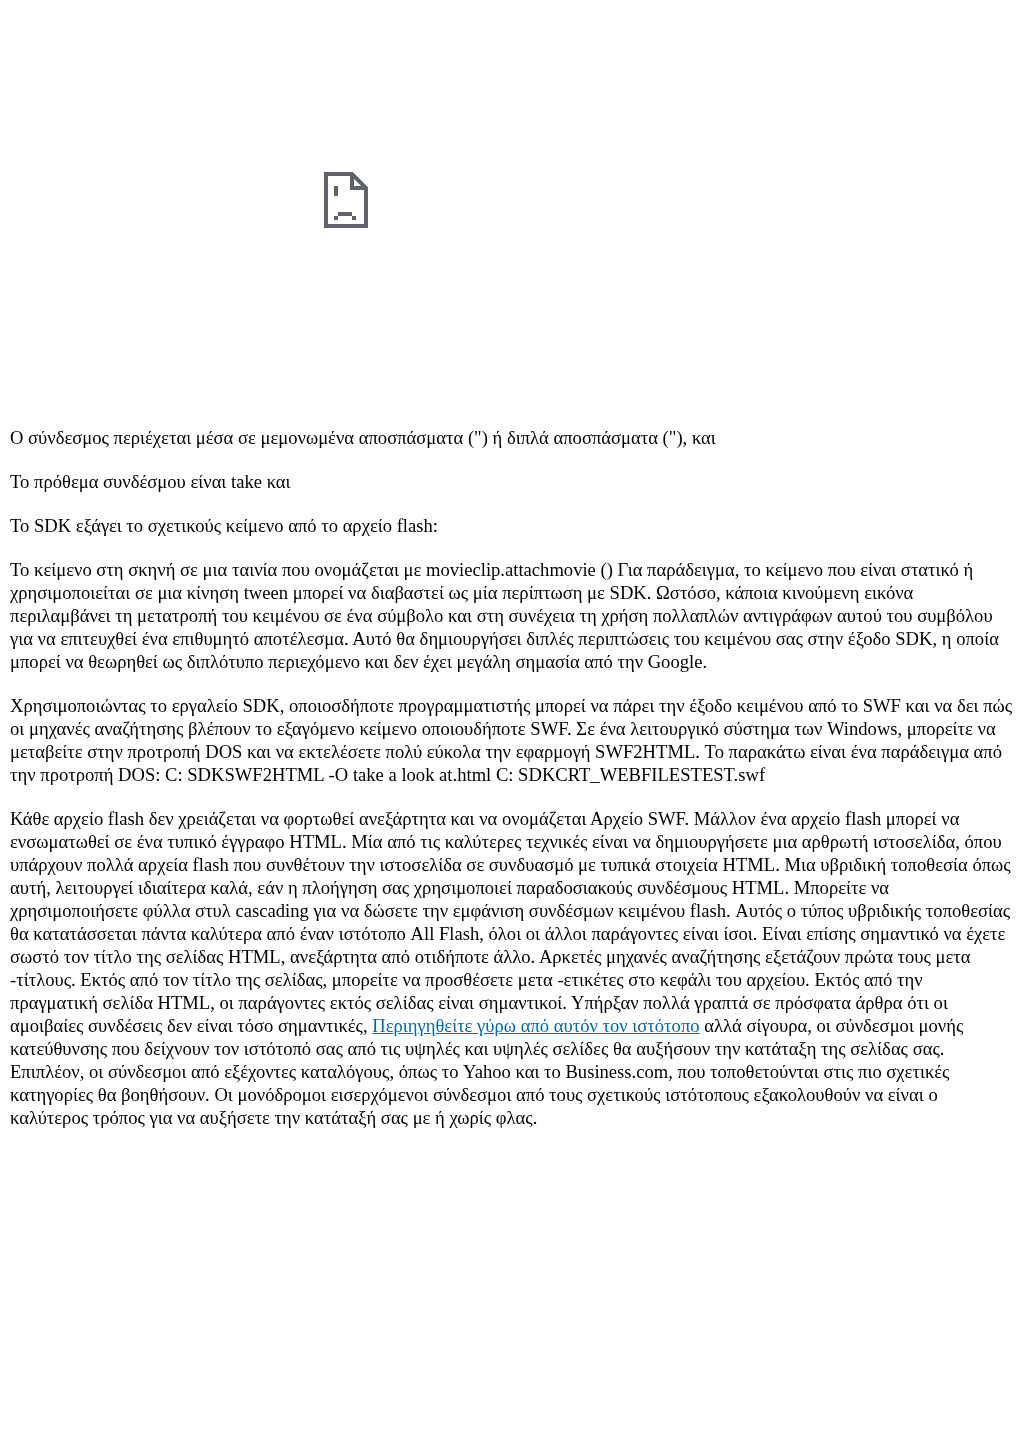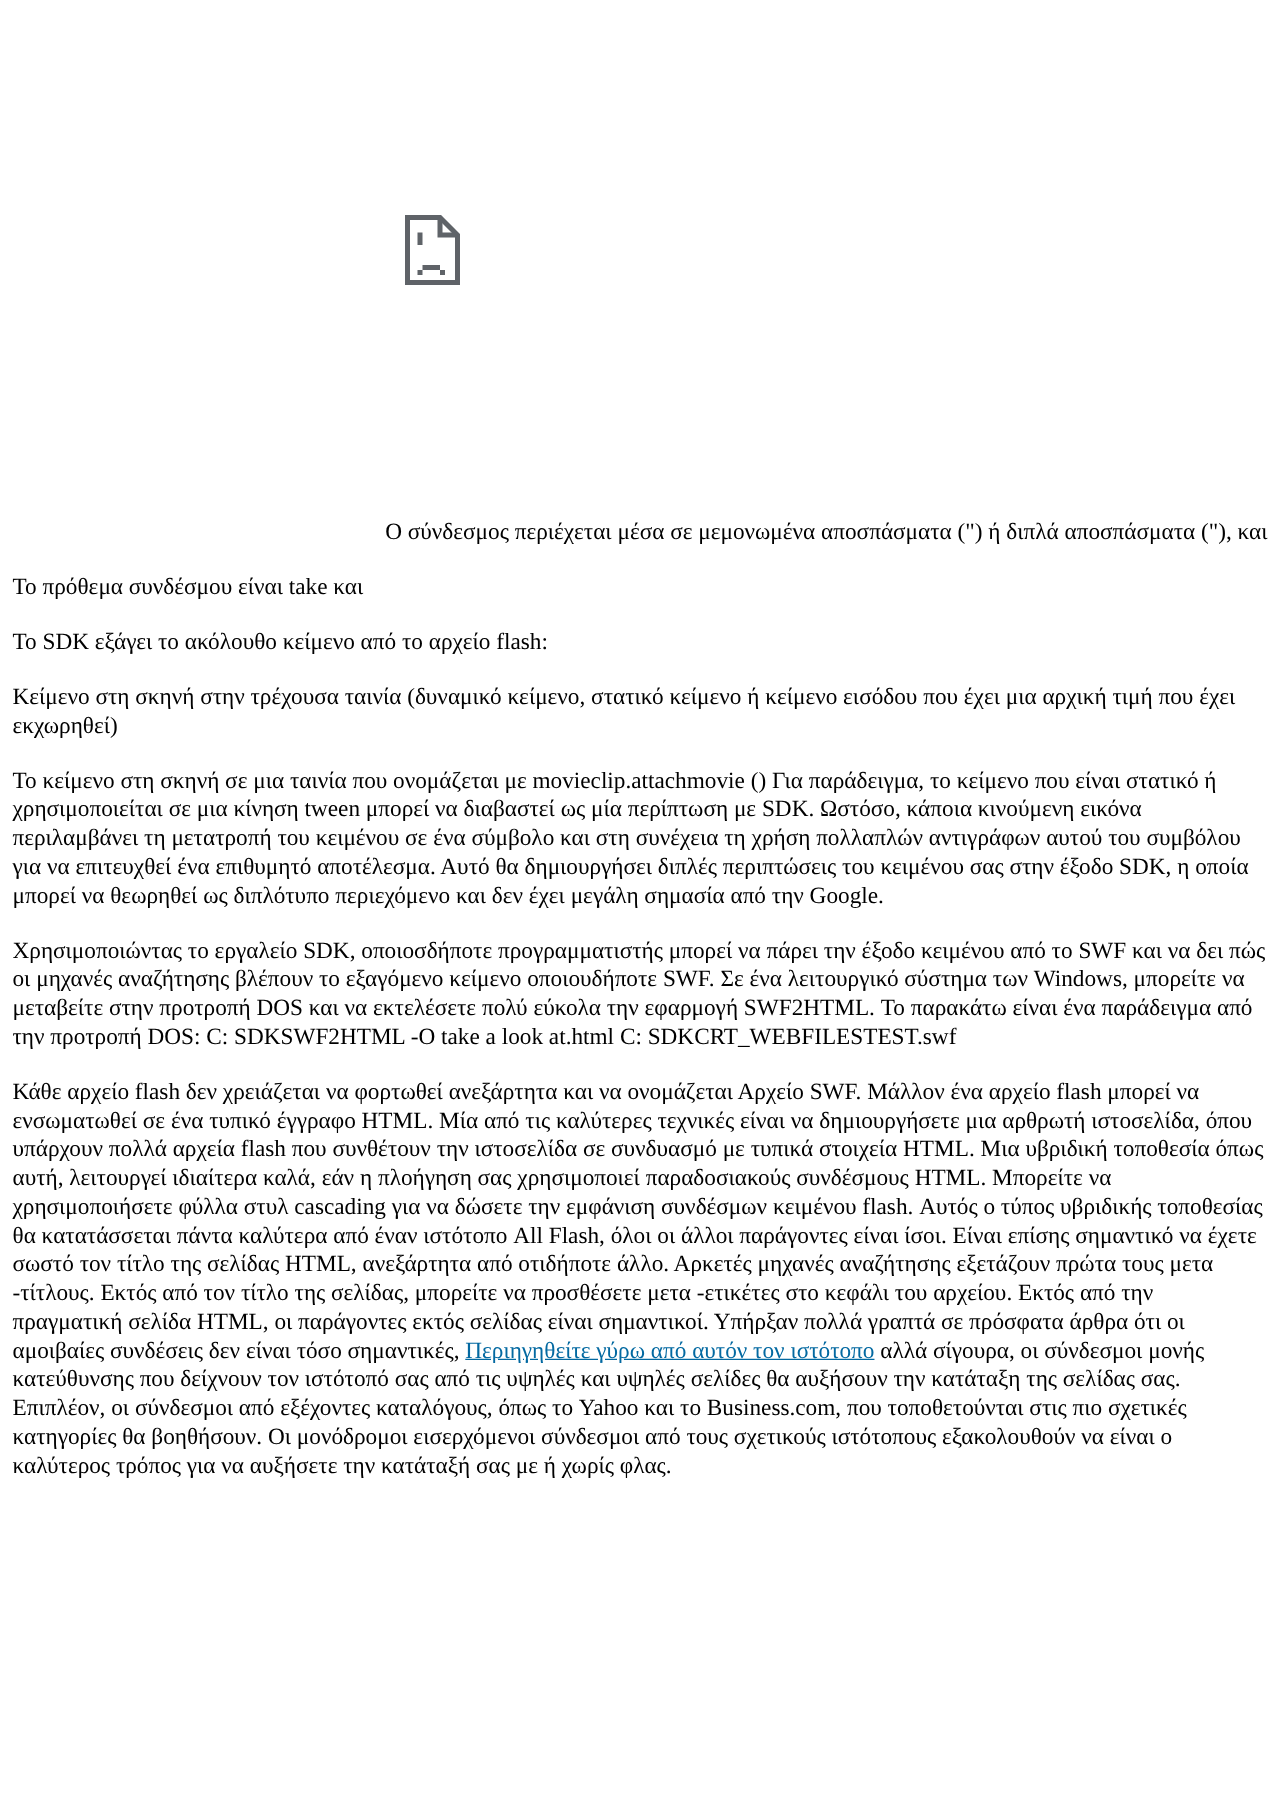--- a/index.html
+++ b/index.html
@@ -28,22 +28,21 @@
       width: 44px;
       height: 56px;
     }
     .content {
       padding: 0 10px 0 10px;
     }
     .content p {
       margin: 0 0 21px 0;
     }
     .content p:first-child {
-      margin-top: 2px;
-      text-align: right;
+      margin-top: 14px;
     }
     a.inline-link {
       color: #0369a1;
       text-decoration: underline;
     }
   </style>
 </head>
 <body>
 
 <div class="embed-area">
@@ -53,18 +52,17 @@
     <rect x="10" y="14" width="4" height="10" fill="#5f6368"></rect>
     <rect x="14" y="40" width="14" height="4" fill="#5f6368"></rect>
     <rect x="10" y="44" width="4" height="4" fill="#5f6368"></rect>
     <rect x="28" y="44" width="4" height="4" fill="#5f6368"></rect>
   </svg>
 </div>
 
 <div class="content">
   <p>Ο σύνδεσμος περιέχεται μέσα σε μεμονωμένα αποσπάσματα (") ή διπλά αποσπάσματα ("), και</p>
   <p>Το πρόθεμα συνδέσμου είναι take και</p>
-  <p>Το SDK εξάγει το ακόλουθο κείμενο από το αρχείο flash:</p>
-  <p>Κείμενο στη σκηνή στην τρέχουσα ταινία (δυναμικό κείμενο, στατικό κείμενο ή κείμενο εισόδου που έχει μια αρχική τιμή που έχει εκχωρηθεί)</p>
+  <p>Το SDK εξάγει το σχετικούς κείμενο από το αρχείο flash:</p>
   <p>Το κείμενο στη σκηνή σε μια ταινία που ονομάζεται με movieclip.attachmovie () Για παράδειγμα, το κείμενο που είναι στατικό ή χρησιμοποιείται σε μια κίνηση tween μπορεί να διαβαστεί ως μία περίπτωση με SDK. Ωστόσο, κάποια κινούμενη εικόνα περιλαμβάνει τη μετατροπή του κειμένου σε ένα σύμβολο και στη συνέχεια τη χρήση πολλαπλών αντιγράφων αυτού του συμβόλου για να επιτευχθεί ένα επιθυμητό αποτέλεσμα. Αυτό θα δημιουργήσει διπλές περιπτώσεις του κειμένου σας στην έξοδο SDK, η οποία μπορεί να θεωρηθεί ως διπλότυπο περιεχόμενο και δεν έχει μεγάλη σημασία από την Google.</p>
   <p>Χρησιμοποιώντας το εργαλείο SDK, οποιοσδήποτε προγραμματιστής μπορεί να πάρει την έξοδο κειμένου από το SWF και να δει πώς οι μηχανές αναζήτησης βλέπουν το εξαγόμενο κείμενο οποιουδήποτε SWF. Σε ένα λειτουργικό σύστημα των Windows, μπορείτε να μεταβείτε στην προτροπή DOS και να εκτελέσετε πολύ εύκολα την εφαρμογή SWF2HTML. Το παρακάτω είναι ένα παράδειγμα από την προτροπή DOS: C: SDKSWF2HTML -O take a look at.html C: SDKCRT_WEBFILESTEST.swf</p>
   <p><span>Κάθε αρχείο flash δεν χρειάζεται να φορτωθεί ανεξάρτητα και να ονομάζεται Αρχείο SWF. Μάλλον ένα αρχείο flash μπορεί να ενσωματωθεί σε ένα τυπικό έγγραφο HTML. Μία από τις καλύτερες τεχνικές είναι να δημιουργήσετε μια αρθρωτή ιστοσελίδα, όπου υπάρχουν πολλά αρχεία flash που συνθέτουν την ιστοσελίδα σε συνδυασμό με τυπικά στοιχεία HTML. Μια υβριδική τοποθεσία όπως αυτή, λειτουργεί ιδιαίτερα καλά, εάν η πλοήγηση σας χρησιμοποιεί παραδοσιακούς συνδέσμους HTML. Μπορείτε να χρησιμοποιήσετε φύλλα στυλ cascading για να δώσετε την εμφάνιση συνδέσμων κειμένου flash. Αυτός ο τύπος υβριδικής τοποθεσίας θα κατατάσσεται πάντα καλύτερα από έναν ιστότοπο All Flash, όλοι οι άλλοι παράγοντες είναι ίσοι. Είναι επίσης σημαντικό να έχετε σωστό τον τίτλο της σελίδας HTML, ανεξάρτητα από οτιδήποτε άλλο. Αρκετές μηχανές αναζήτησης εξετάζουν πρώτα τους μετα -τίτλους. Εκτός από τον τίτλο της σελίδας, μπορείτε να προσθέσετε μετα -ετικέτες στο κεφάλι του αρχείου. Εκτός από την πραγματική σελίδα HTML, οι παράγοντες εκτός σελίδας είναι σημαντικοί. Υπήρξαν πολλά γραπτά σε πρόσφατα άρθρα ότι οι αμοιβαίες συνδέσεις δεν είναι τόσο σημαντικές, </span><a class="inline-link" href="#">Περιηγηθείτε γύρω από αυτόν τον ιστότοπο</a><span> αλλά σίγουρα, οι σύνδεσμοι μονής κατεύθυνσης που δείχνουν τον ιστότοπό σας από τις υψηλές και υψηλές σελίδες θα αυξήσουν την κατάταξη της σελίδας σας. Επιπλέον, οι σύνδεσμοι από εξέχοντες καταλόγους, όπως το Yahoo και το Business.com, που τοποθετούνται στις πιο σχετικές κατηγορίες θα βοηθήσουν. Οι μονόδρομοι εισερχόμενοι σύνδεσμοι από τους σχετικούς ιστότοπους εξακολουθούν να είναι ο καλύτερος τρόπος για να αυξήσετε την κατάταξή σας με ή χωρίς φλας.</span></p>
 </div>
 
 </body></html>

